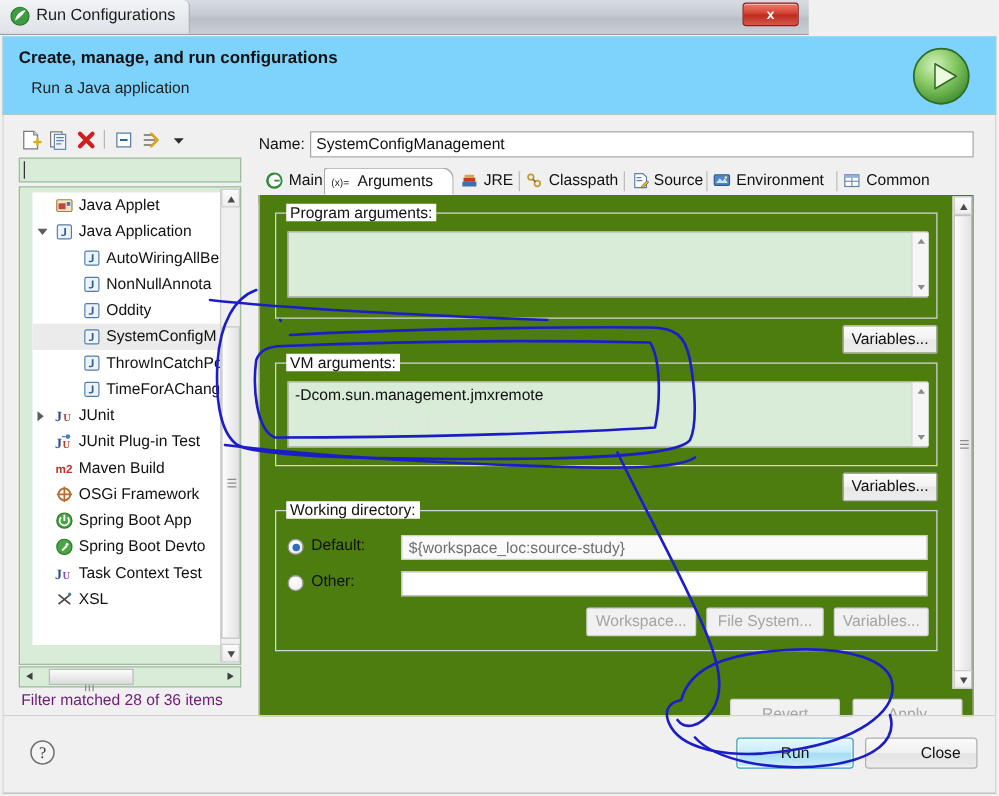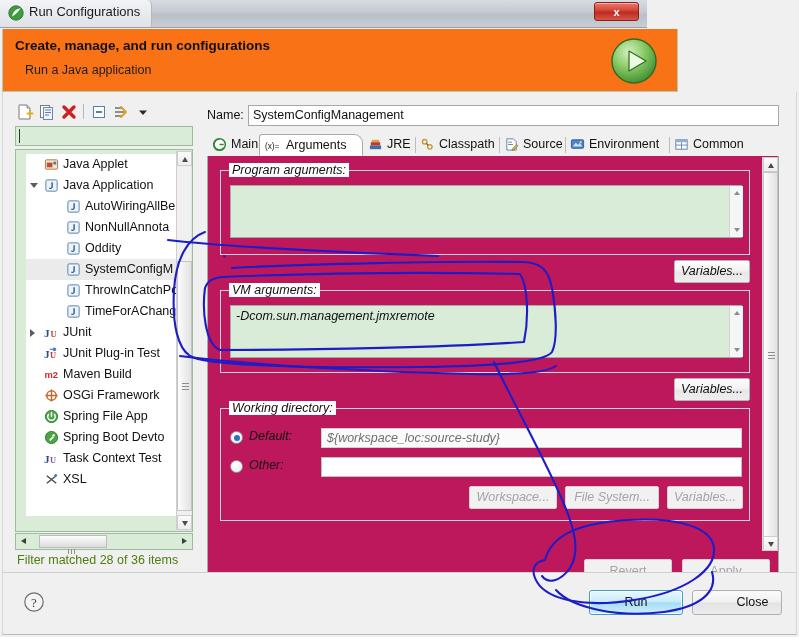--- a/index.html
+++ b/index.html
@@ -42,22 +42,22 @@
     border: 1px solid #8d1f16;
     border-radius: 3px;
     box-shadow: inset 0 1px 0 rgba(255,255,255,0.45);
     color: #fff; font-size: 11px; font-weight: bold;
     text-align: center; line-height: 18px;
     box-sizing: border-box;
   }
 
   
   .header {
-    position: absolute; left: 2px; top: 29px; width: 676px; height: 63px;
-    background: #f97316;
+    position: absolute; left: 2px; top: 29px; width: 795px; height: 63px;
+    background: #7dd3fc;
     border: 1px solid #b6c7b6;
     border-top: none;
     box-sizing: border-box;
   }
   .header-title {
     position: absolute; left: 12px; top: 9px;
     font-size: 13.5px; font-weight: bold; color: #111;
   }
   .header-sub {
     position: absolute; left: 22px; top: 34px;
@@ -174,21 +174,21 @@
   .hsb-gl-r { left: 6px; border-left: 5px solid #3d3d3d; border-top: 3.5px solid transparent; border-bottom: 3.5px solid transparent; }
   .hsb-thumb {
     position: absolute; left: 23px; top: 1px; width: 68px; height: 13px;
     background: linear-gradient(to bottom,#fdfdfd,#eaeaea 55%,#dcdcdc);
     border: 1px solid #bcbcbc; box-sizing: border-box;
   }
   .hsb-grip { position: absolute; left: 50%; margin-left: -5px; top: 4px; width: 11px; }
   .hsb-grip i { display: inline-block; width: 1px; height: 5px; background: #8d8d8d; margin-right: 2px; }
   .filter-status {
     position: absolute; left: 4px; top: 452px;
-    font-size: 12.5px; color: #4d7c0f;
+    font-size: 12.5px; color: #701a75;
   }
 
   
   .right-panel {
     position: absolute; left: 200px; top: 9px; width: 580px; height: 455px;
   }
   .name-row { position: absolute; left: 4px; top: 4px; width: 572px; height: 22px; }
   .name-label { position: absolute; left: 0; top: 3px; font-size: 12.5px; color: #111; }
   .name-field {
     position: absolute; left: 41px; top: 0; width: 531px; height: 21px;
@@ -209,23 +209,22 @@
   .tab .tab-ic { position: absolute; top: 3px; width: 16px; height: 15px; }
   .tab.active {
     background: #ffffff;
     border: 1px solid #a9a9a9; border-bottom: 1px solid #ffffff;
     border-top-left-radius: 3px; border-top-right-radius: 9px;
   }
   .tab-div { position: absolute; top: 3px; width: 1px; height: 16px; background: #bdbdbd; }
 
   .tab-content {
     position: absolute; left: 4px; top: 55px; width: 572px; height: 424px;
-    background: #be185d; border: 1px solid #a9a9a9; border-top: none;
-    box-sizing: border-box;
-    font-style: italic;
+    background: #4d7c0f; border: 1px solid #a9a9a9; border-top: none;
+    box-sizing: border-box;
   }
 
   .group {
     position: absolute;
     border: 1px solid #d5d5d5;
     box-sizing: border-box;
   }
   .group-title {
     position: absolute; left: 8px; top: -8px;
     background: #ffffff; padding: 0 3px;
@@ -502,21 +501,21 @@
                   <path d="M8 1.5v13M1.5 8h13" stroke="#c06a2a" stroke-width="1.5"></path>
                 </svg></span>
               <span class="tree-label" style="left: 37px; text-align: right;">OSGi Framework</span>
             </div>
             <div class="tree-row">
               <span class="tree-icon" style="left: 18px;"><svg viewBox="0 0 16 16" width="15" height="15">
                   <circle cx="8" cy="8" r="6.5" fill="#4aa545" stroke="#2e7a2b"></circle>
                   <path d="M8 3.6v4" stroke="#ffffff" stroke-width="1.6" stroke-linecap="round"></path>
                   <path d="M5.2 5.2a4 4 0 1 0 5.6 0" fill="none" stroke="#ffffff" stroke-width="1.5"></path>
                 </svg></span>
-              <span class="tree-label" style="left: 37px;">Spring File App</span>
+              <span class="tree-label" style="left: 37px;">Spring Boot App</span>
             </div>
             <div class="tree-row">
               <span class="tree-icon" style="left: 18px;"><svg viewBox="0 0 16 16" width="15" height="15">
                   <circle cx="8" cy="8" r="6.5" fill="#4aa545" stroke="#2e7a2b"></circle>
                   <path d="M5.5 10.5l4-4 1.2 1.2-4 4z" fill="#ffffff"></path>
                   <circle cx="10.3" cy="5.7" r="1.3" fill="#ffffff"></circle>
                 </svg></span>
               <span class="tree-label" style="left: 37px;">Spring Boot Devto</span>
             </div>
             <div class="tree-row">
@@ -599,21 +598,21 @@
           </div>
           <div class="tab" style="left: 208px; width: 84px;">
             <span class="tab-ic" style="left: 5px;"><svg viewBox="0 0 16 16" width="15" height="15">
                 <circle cx="5" cy="5" r="2.4" fill="none" stroke="#c79a3a" stroke-width="1.5"></circle>
                 <circle cx="10.5" cy="10.5" r="2.4" fill="none" stroke="#c79a3a" stroke-width="1.5"></circle>
                 <path d="M6.6 6.6l2.4 2.4" stroke="#8a6e23" stroke-width="1.4"></path>
               </svg></span>
             <span class="tab-lbl" style="left: 24px;">Classpath</span>
           </div>
           <div class="tab-div" style="left: 208px;"></div>
-          <div class="tab" style="left: 292px; width: 66px;">
+          <div class="tab" style="left: 292px; width: 66px; text-align: right;">
             <span class="tab-ic" style="left: 5px;"><svg viewBox="0 0 16 16" width="15" height="15">
                 <path d="M3 2h7l3 3v9H3z" fill="#ffffff" stroke="#5d7fa8"></path>
                 <path d="M4.5 5.5h4M4.5 8h5" stroke="#5d7fa8" stroke-width="1"></path>
                 <path d="M9 12.5l4.5-4.5 1.4 1.4L10.4 14 8.6 14z" fill="#d9b23f" stroke="#8a6e23" stroke-width="0.7"></path>
               </svg></span>
             <span class="tab-lbl" style="left: 24px;">Source</span>
           </div>
           <div class="tab-div" style="left: 292px;"></div>
           <div class="tab" style="left: 358px; width: 104px;">
             <span class="tab-ic" style="left: 5px;"><svg viewBox="0 0 16 16" width="15" height="15">

